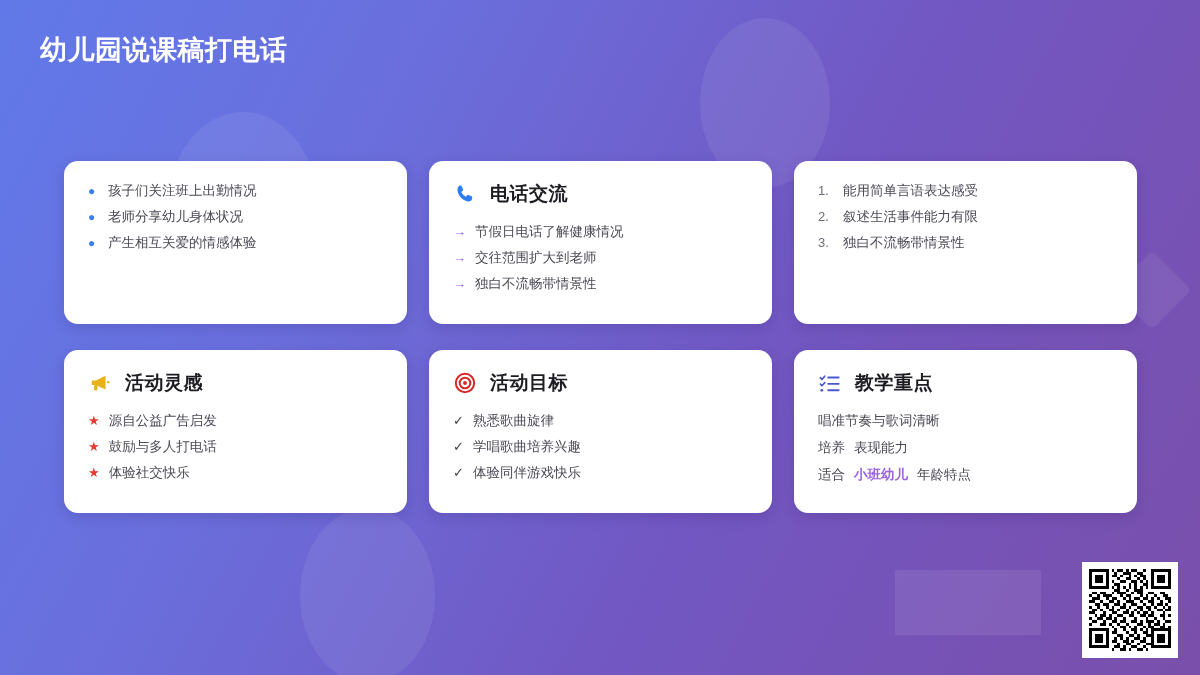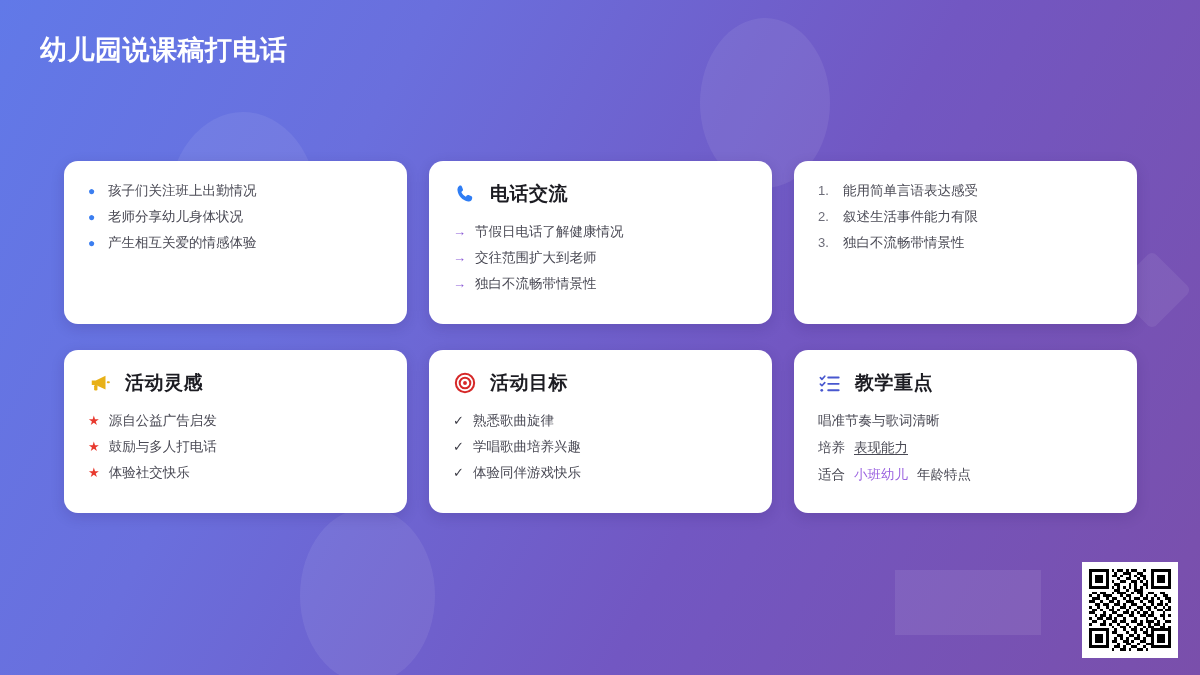--- a/index.html
+++ b/index.html
@@ -140,22 +140,22 @@
     line-height: 1.55;
     display: inline-block;
     min-width: 11px;
   }
   .bullet.dot   { color: #3b7ef0; font-size: 12px; }
   .bullet.arrow { color: #8b5bd6; font-size: 13px; }
   .bullet.num   { color: #6c6c78; font-size: 13px; min-width: 16px; }
   .bullet.star  { color: #e8392e; font-size: 13px; }
   .bullet.check { color: #3c3c46; font-size: 13px; }
   .plain-list li { margin-bottom: 6px; }
-  .mark-underline { text-decoration: underline; text-underline-offset: 2px; }
-  .mark-accent { color: #9b63e0; }
+  .mark-underline { text-underline-offset: 2px; }
+  .mark-accent { color: #9b63e0; font-weight: bold; }
 
   
   .qr-wrap {
     position: absolute;
     left: 1082px;
     top: 562px;
     width: 96px;
     height: 96px;
     background: #ffffff;
     padding: 7px;

